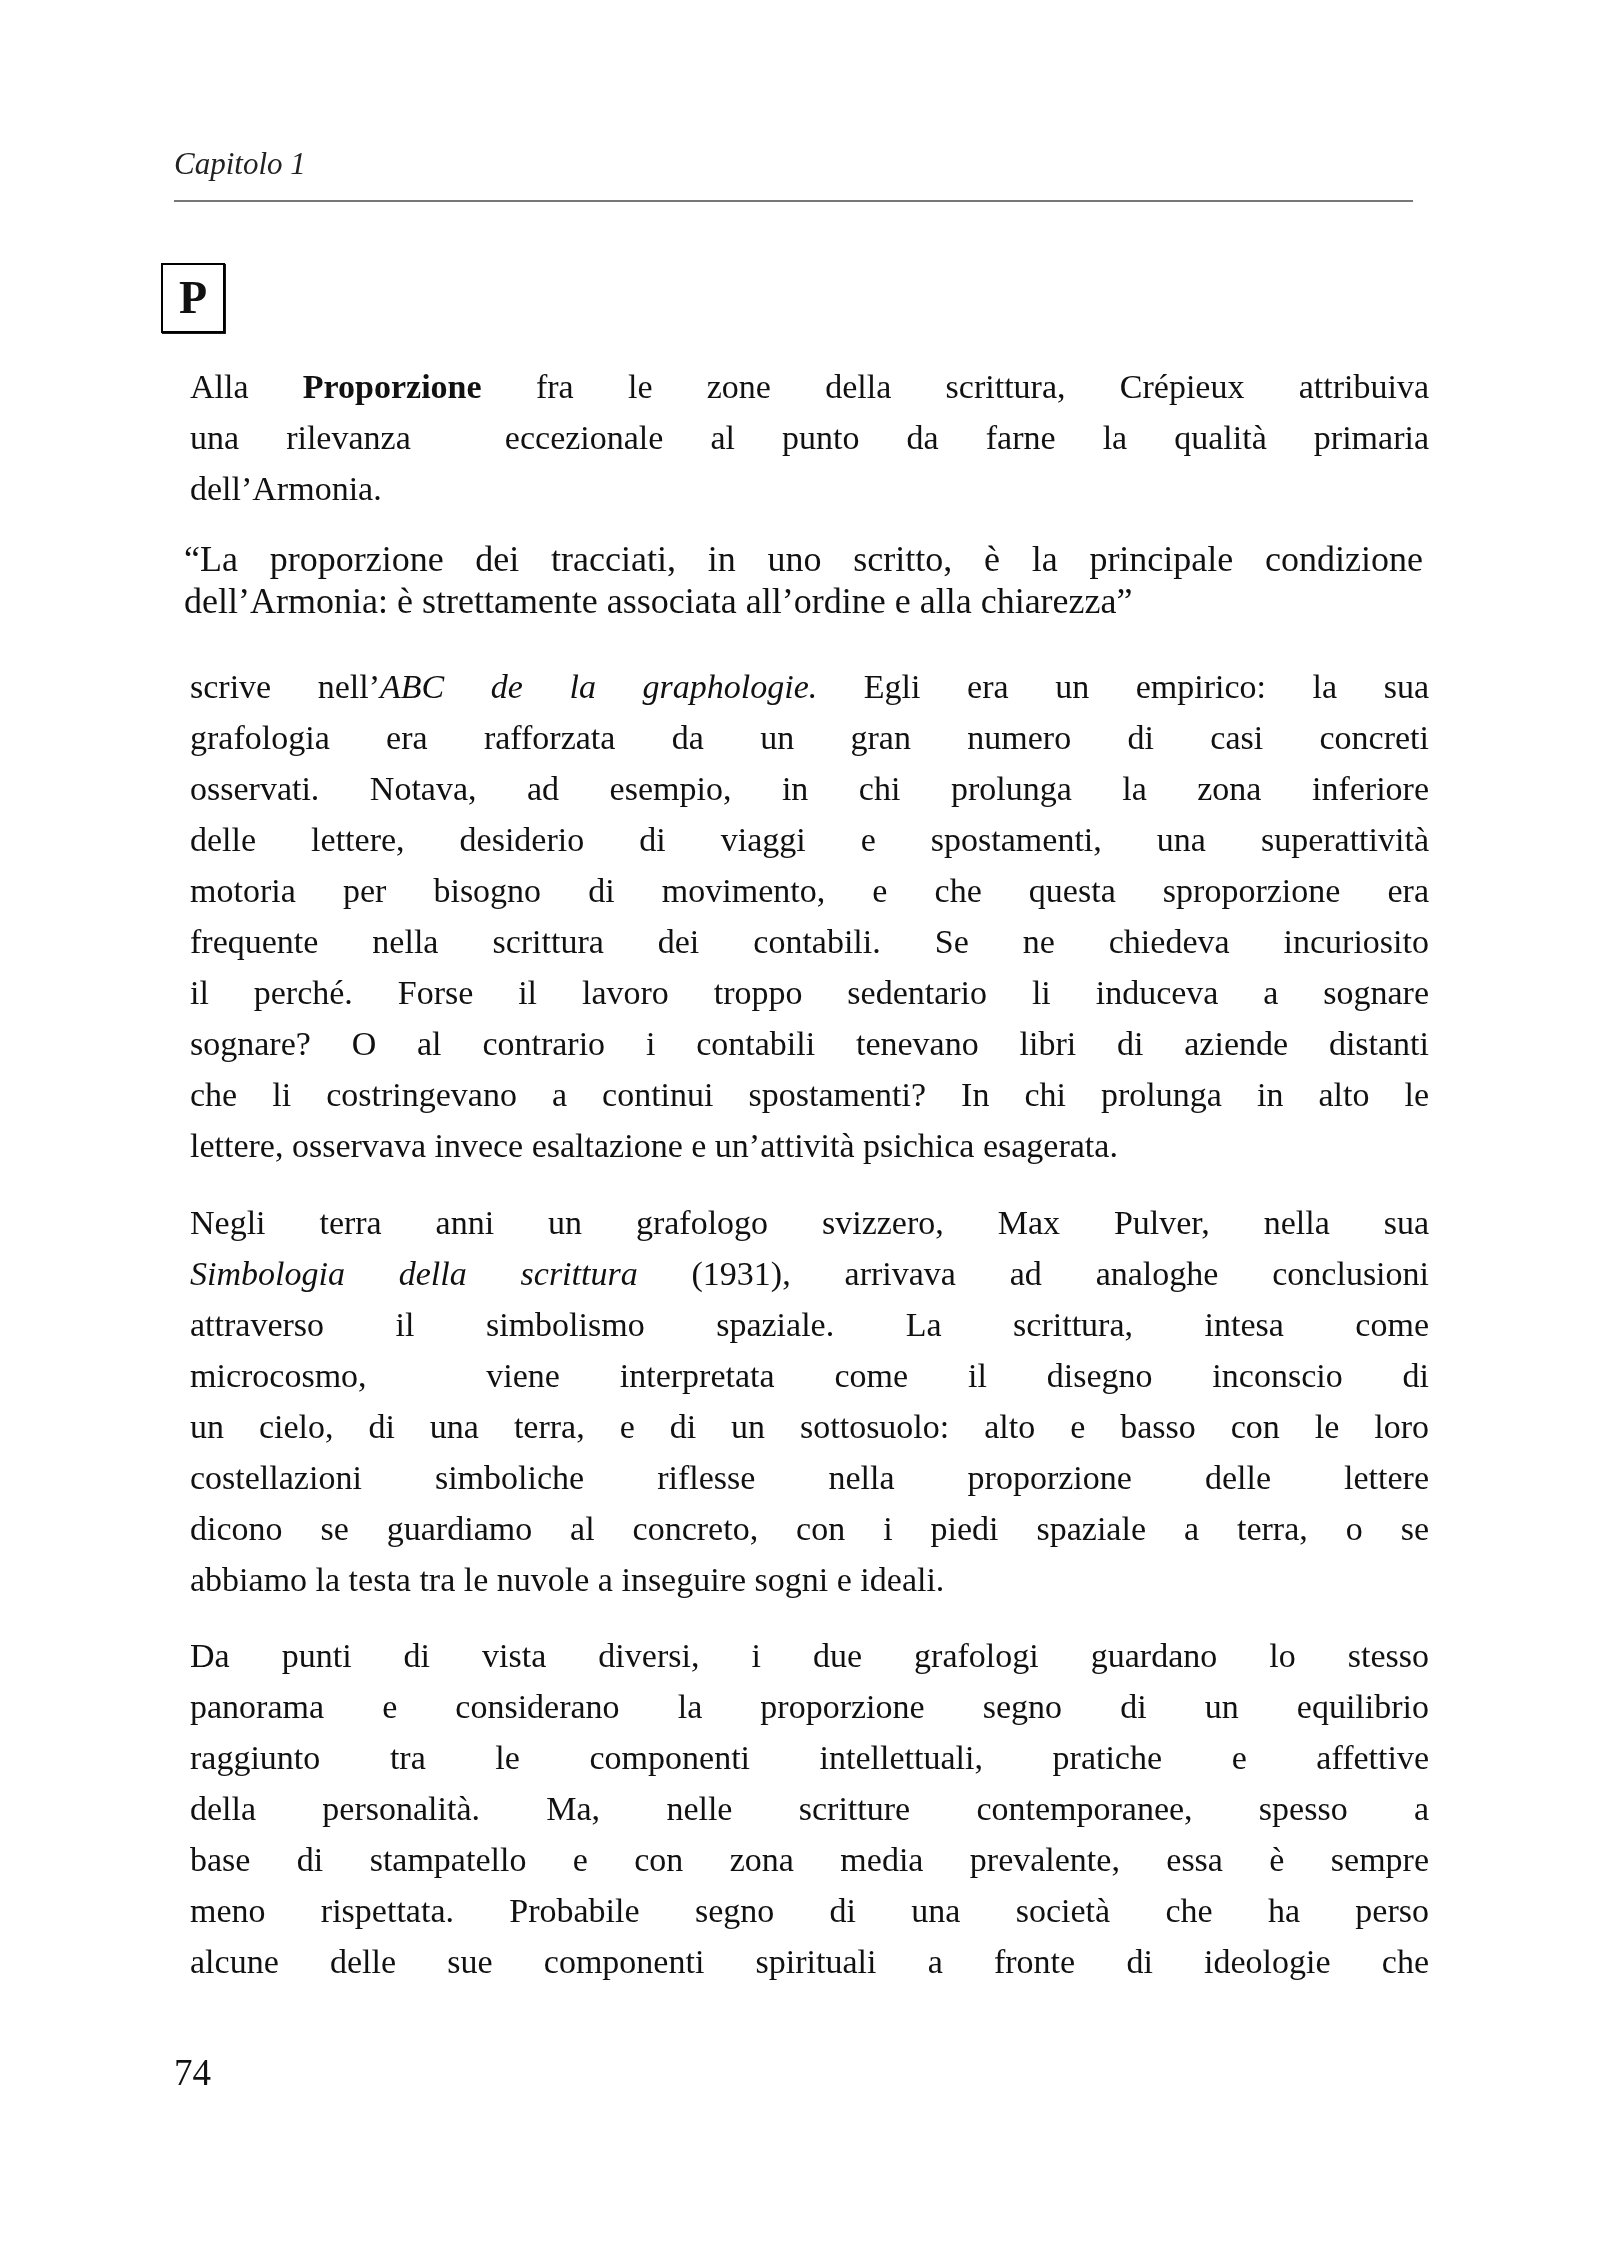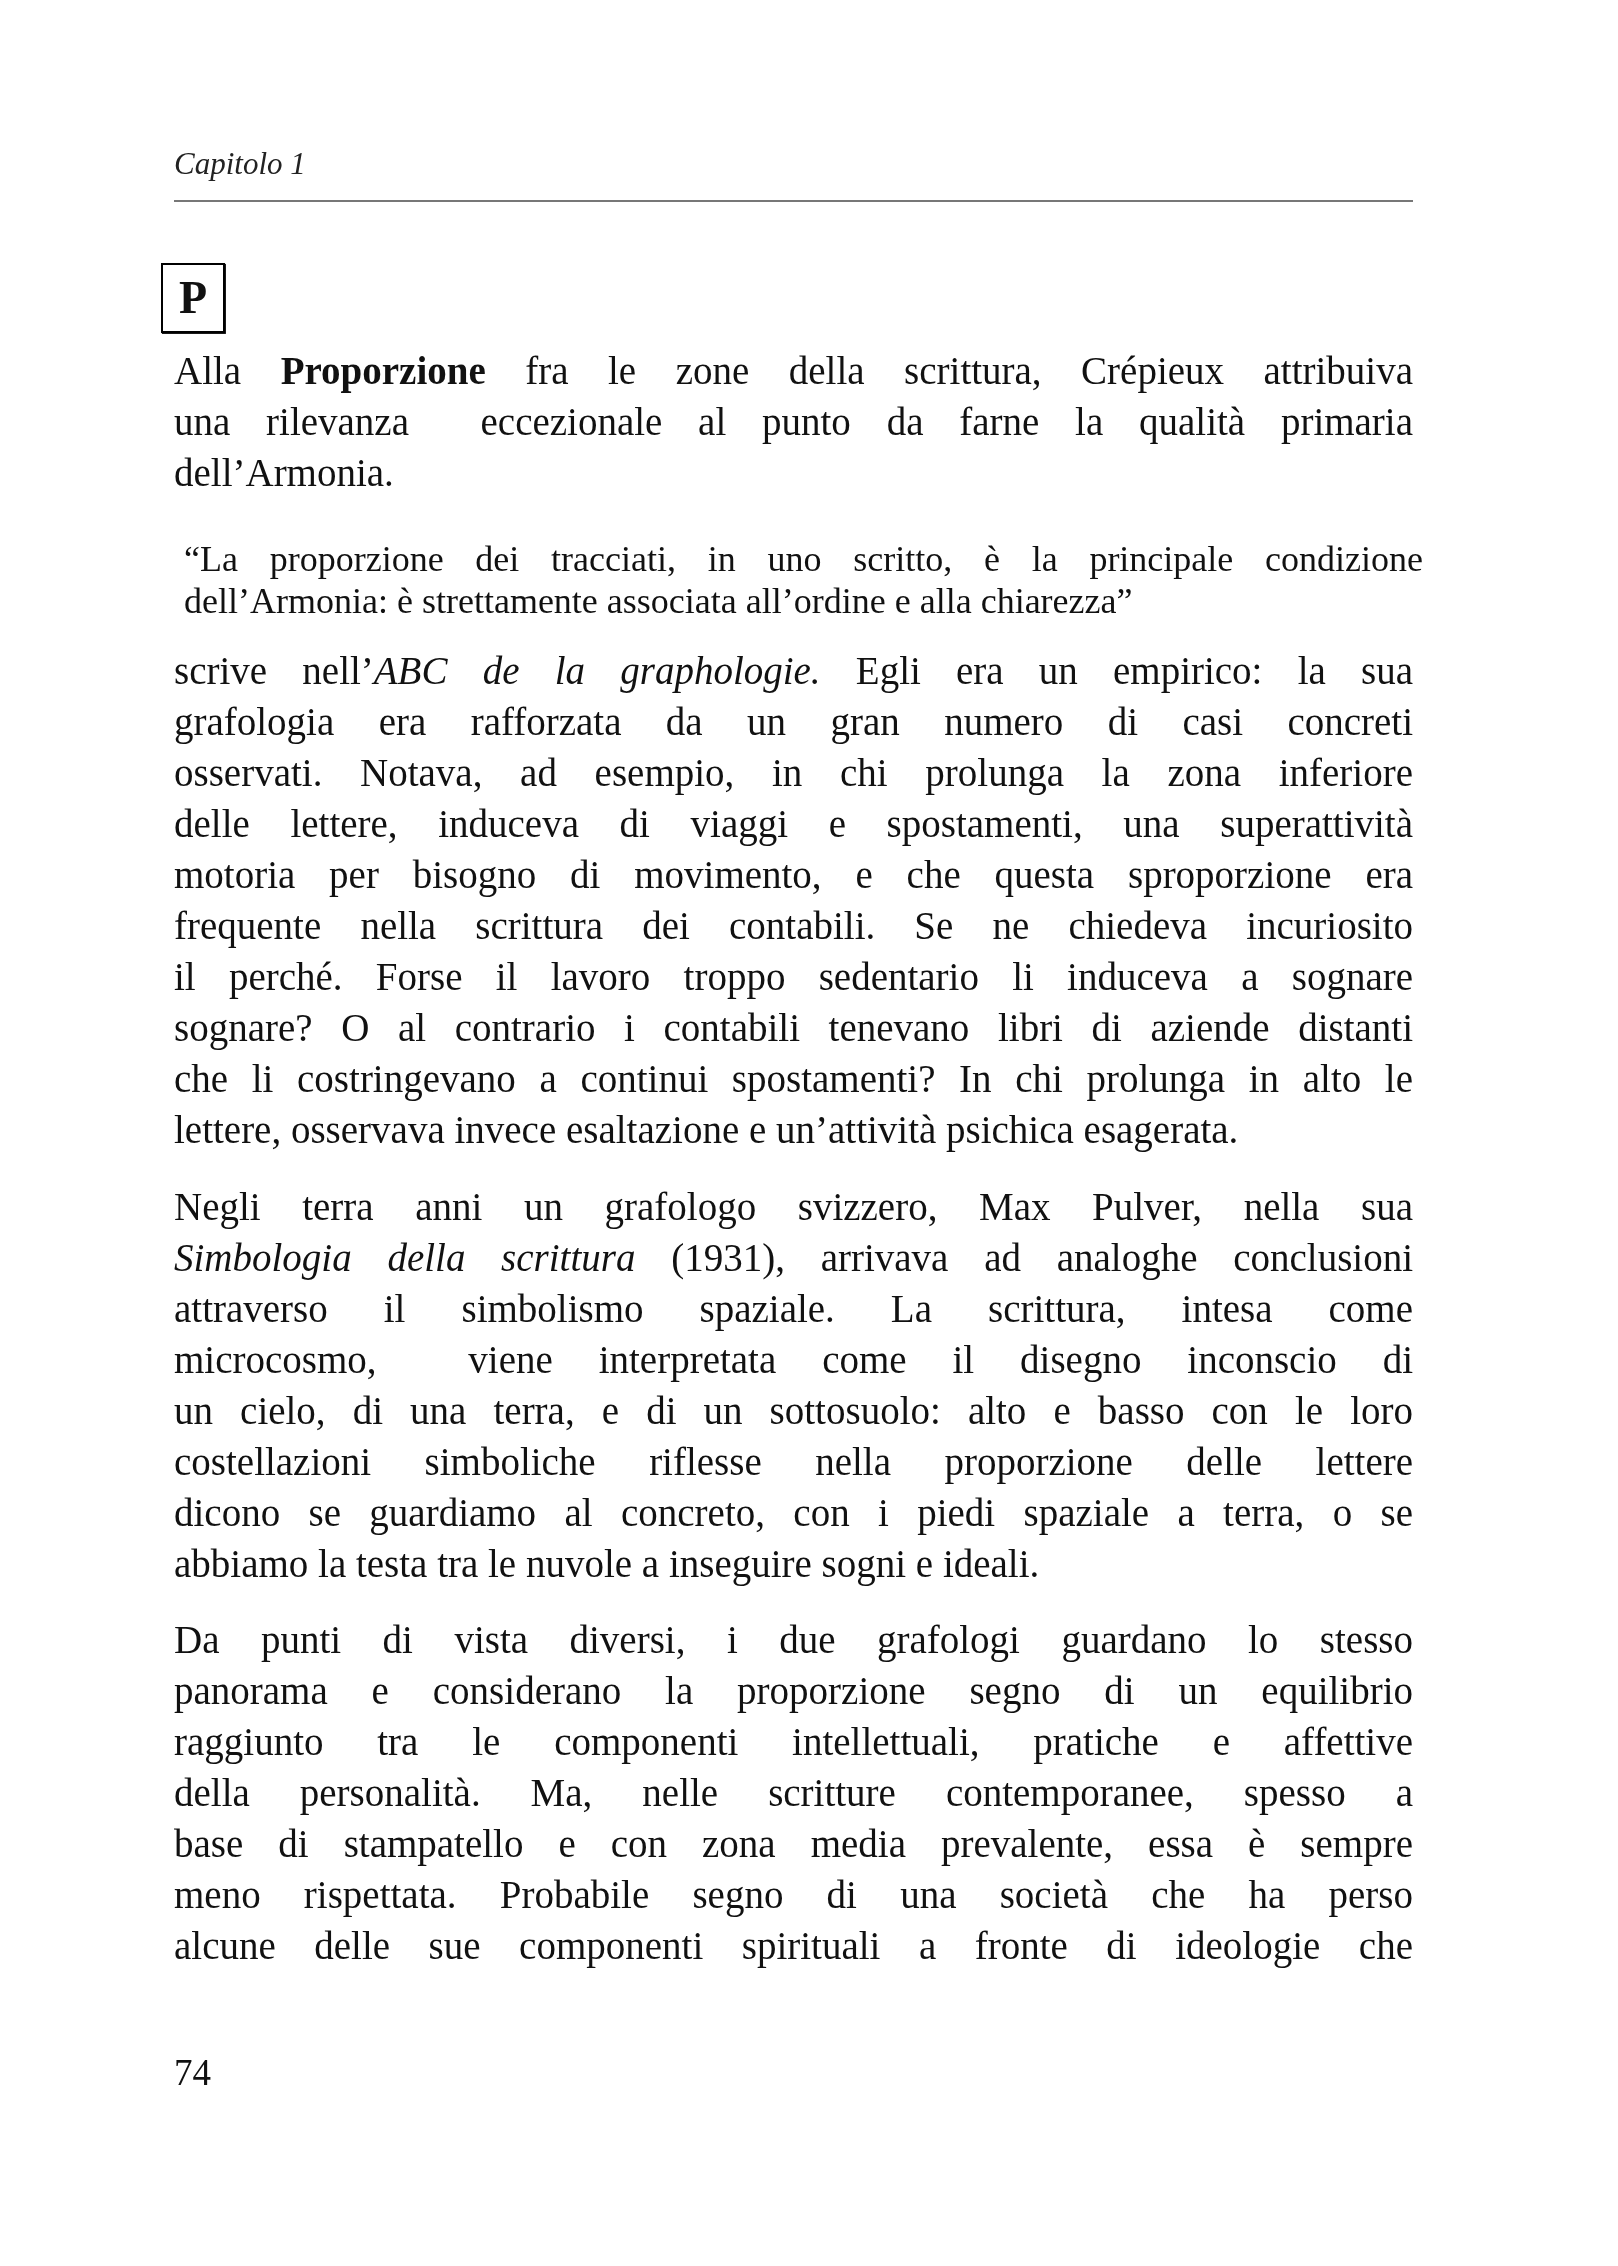--- a/index.html
+++ b/index.html
@@ -3,22 +3,22 @@
 <meta charset="utf-8">
 <style>
   html, body { margin: 0; padding: 0; background: #ffffff; }
   body { width: 1618px; height: 2266px; position: relative; overflow: hidden;
          font-family: "Liberation Serif", "DejaVu Serif", serif; color: #111; }
   .page-header { position: absolute; left: 174px; top: 146px; font-style: italic; font-size: 31px; color: #222; }
   .header-rule { position: absolute; left: 174px; top: 200px; width: 1239px; height: 1.8px; background: #777; }
   .letter-box { position: absolute; left: 161px; top: 263px; width: 60px; height: 66px;
                 border: 2.7px solid #000; box-shadow: 0.9px 0.9px 0 #000;
                 font-weight: bold; font-size: 46px; line-height: 66px; text-align: center; }
-  .body-text { position: absolute; left: 174px; width: 1239px; font-size: 39px; line-height: 51px;
-               text-align: justify; margin: 0; }
+  .body-text { position: absolute; left: 174px; width: 1239px; font-size: 34px; line-height: 51px;
+               text-align: justify; margin: 16px; }
   .quote { position: absolute; left: 174px; width: 1239px; font-size: 36px; line-height: 42px;
            text-align: justify; margin: 10px; }
   .line { display: block; text-align: justify; text-align-last: justify; white-space: nowrap; }
   .line.last { text-align-last: left; }
   .line span { white-space: pre; }
   .page-number { position: absolute; left: 174px; top: 2051px; font-size: 37px; }
   b { font-weight: bold; }
   i { font-style: italic; }
 </style>
 </head>
@@ -35,21 +35,21 @@
     <span class="line last"><span>dell’Armonia.</span></span>
   </p>
 <p class="quote" id="quote" style="top:528px;">
     <span class="line">“La proporzione dei tracciati, in uno scritto, è la principale condizione</span>
     <span class="line last">dell’Armonia: è strettamente associata all’ordine e alla chiarezza”</span>
   </p>
 <p class="body-text" id="paragraph1" style="top:645px;">
     <span class="line"><span>scrive nell’</span><i>ABC de la graphologie.</i><span> Egli era un empirico: la sua</span></span>
     <span class="line"><span>grafologia era rafforzata da un gran numero di casi concreti</span></span>
     <span class="line"><span>osservati. Notava, ad esempio, in chi prolunga la zona inferiore</span></span>
-    <span class="line"><span>delle lettere, induceva di viaggi e spostamenti, una superattività</span></span>
+    <span class="line"><span>delle lettere, desiderio di viaggi e spostamenti, una superattività</span></span>
     <span class="line"><span>motoria per bisogno di movimento, e che questa sproporzione era</span></span>
     <span class="line"><span>frequente nella scrittura dei contabili. Se ne chiedeva incuriosito</span></span>
     <span class="line"><span>il perché. Forse il lavoro troppo sedentario li induceva a sognare</span></span>
     <span class="line"><span>sognare? O al contrario i contabili tenevano libri di aziende distanti</span></span>
     <span class="line"><span>che li costringevano a continui spostamenti? In chi prolunga in alto le</span></span>
     <span class="line last"><span>lettere, osservava invece esaltazione e un’attività psichica esagerata.</span></span>
   </p>
 <p class="body-text" id="paragraph2" style="top:1181px;">
     <span class="line"><span>Negli terra anni un grafologo svizzero, Max Pulver, nella sua</span></span>
     <span class="line"><i>Simbologia della scrittura</i><span> (1931), arrivava ad analoghe conclusioni</span></span>

